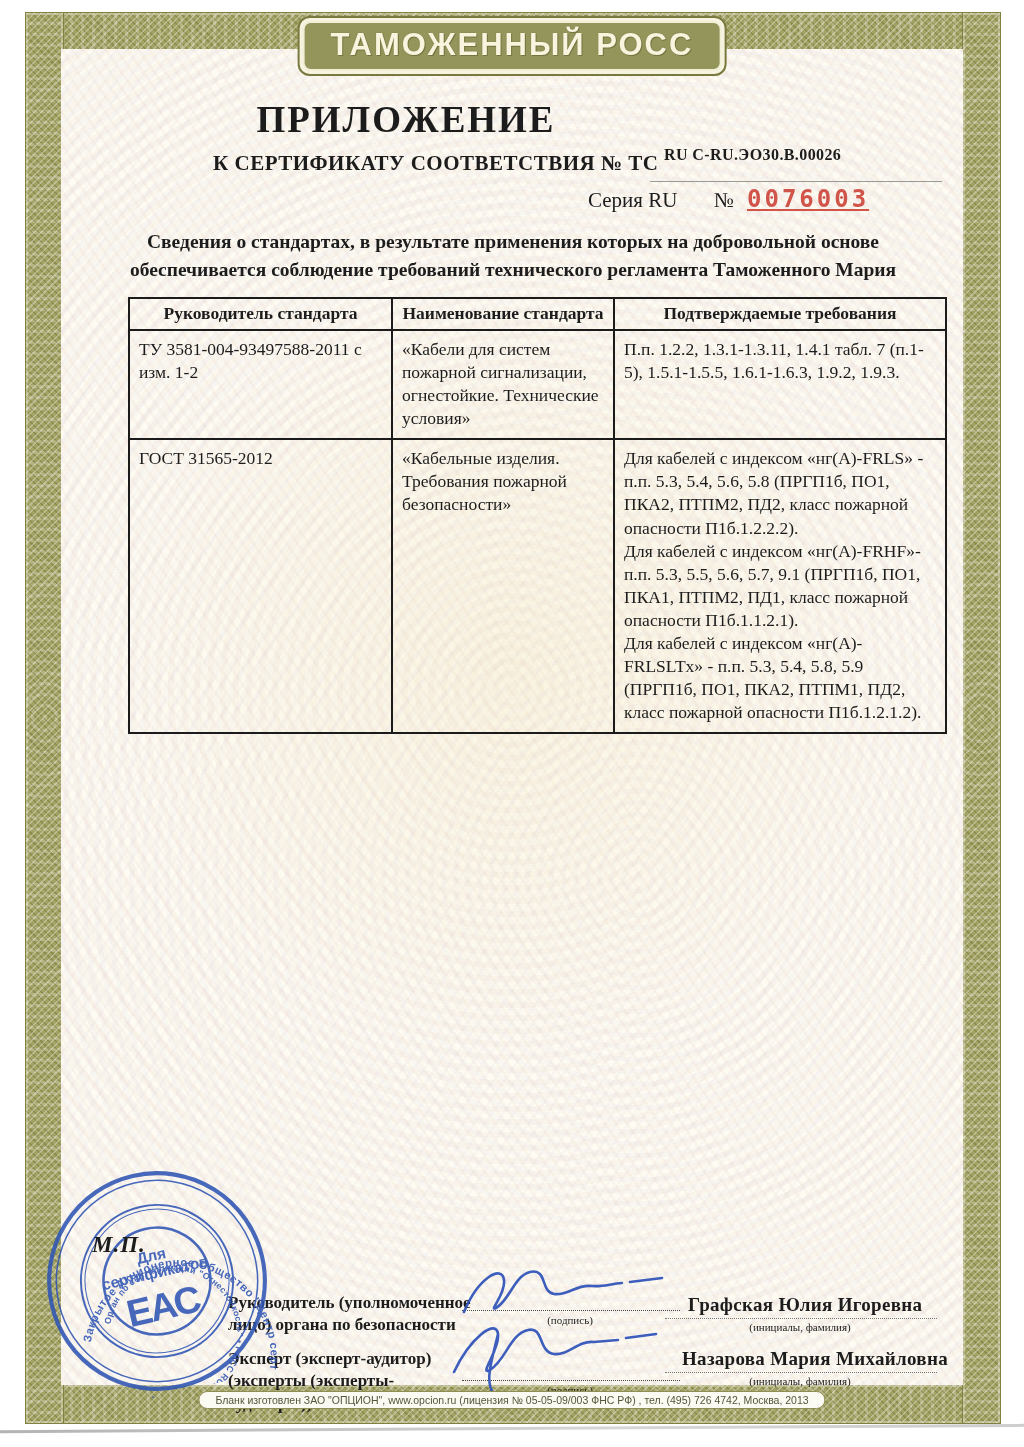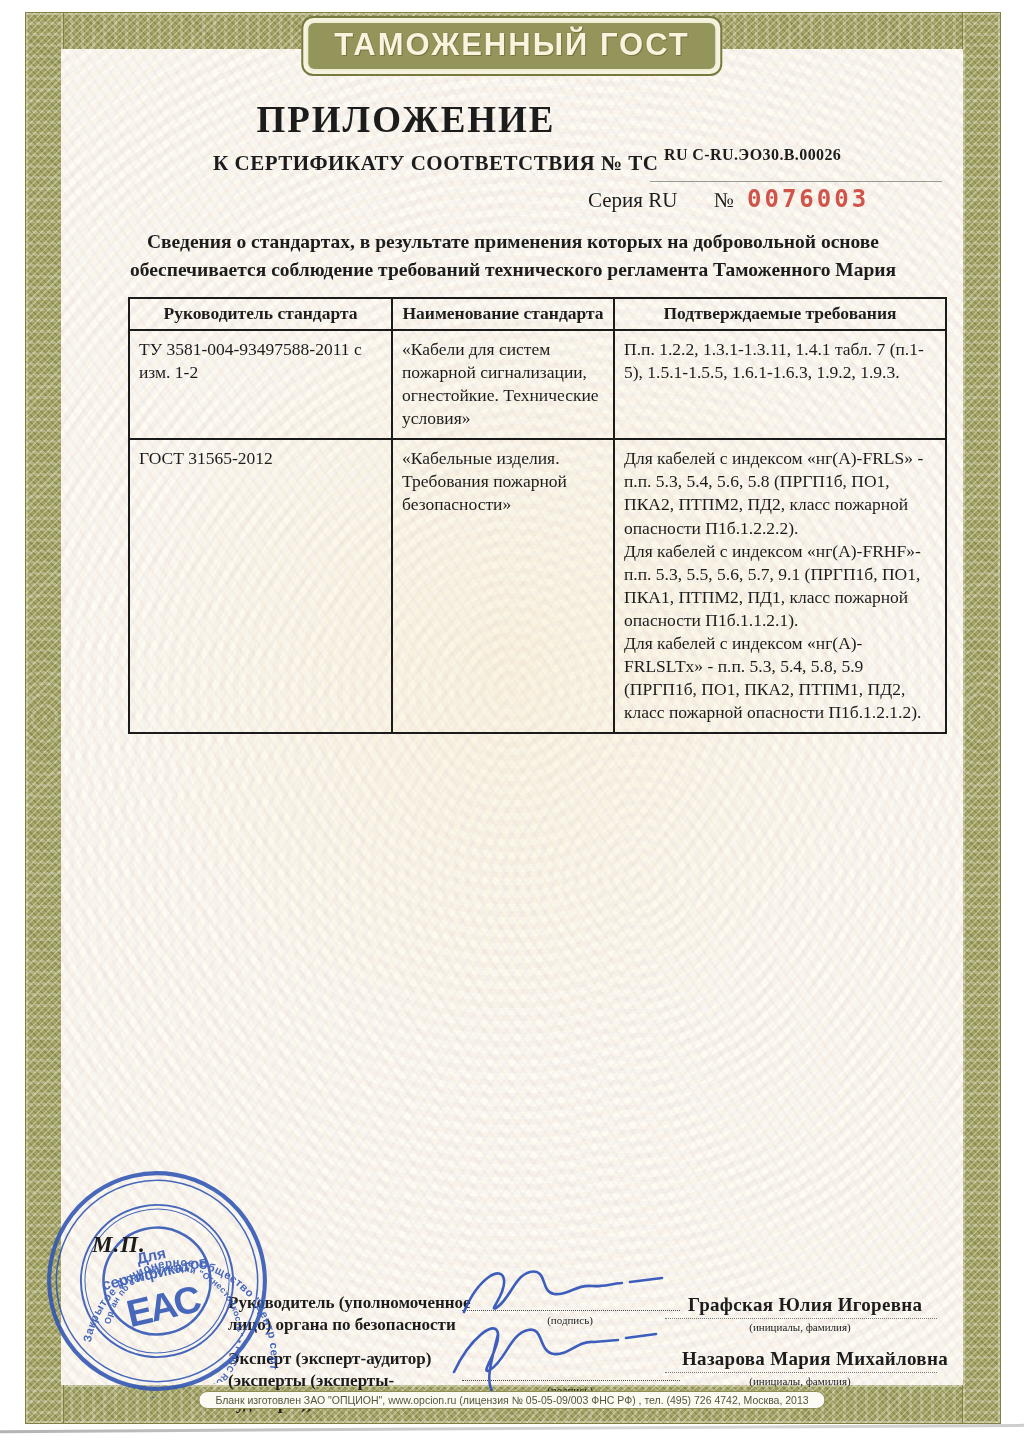--- a/index.html
+++ b/index.html
@@ -35,21 +35,21 @@
       white-space:nowrap;}
   
   .doc-title{position:absolute;left:0;top:98px;width:812px;text-align:center;
       font-size:37px;font-weight:bold;letter-spacing:2px;}
   .subtitle{position:absolute;left:213px;top:151px;font-size:21px;font-weight:bold;letter-spacing:.5px;}
   .cert-number{position:absolute;left:664px;top:146px;font-size:16px;font-weight:bold;letter-spacing:.4px;}
   .cert-underline{position:absolute;left:650px;top:181px;width:292px;border-bottom:1.5px solid #9a9a94;}
   .series-label{position:absolute;left:588px;top:188px;font-size:21px;}
   .num-sign{position:absolute;left:714px;top:188px;font-size:21px;}
   .serial{position:absolute;left:747px;top:185px;font-family:"DejaVu Sans Mono",monospace;
-      font-weight:bold;font-size:24px;letter-spacing:3px;color:#d0544a;}
+      font-weight:bold;font-size:24px;letter-spacing:3px;color:#d0544a;text-decoration:underline;}
   .intro{position:absolute;left:77px;top:228px;width:872px;text-align:center;
       font-size:19.5px;font-weight:bold;line-height:1.45;}
   
   table.standards{position:absolute;left:128px;top:297px;width:817px;border-collapse:collapse;
       table-layout:fixed;background:transparent;}
   table.standards th,table.standards td{border:2px solid #1b1b1b;vertical-align:top;
       font-size:17.5px;line-height:1.32;}
   table.standards th{font-weight:bold;text-align:center;padding:4px 6px;line-height:1.25;}
   table.standards td{padding:7px 10px 8px 9px;}
   td p{margin:0;}
@@ -80,21 +80,21 @@
 
 <div class="page">
 
   <div class="band band-top"></div>
   <div class="band band-bottom"></div>
   <div class="band band-left"></div>
   <div class="band band-right"></div>
   <div class="inner"></div>
 
   <div class="badge-wrap">
-    <div class="badge">ТАМОЖЕННЫЙ ГОСТ</div>
+    <div class="badge">ТАМОЖЕННЫЙ РОСС</div>
   </div>
 
   <div class="doc-title">ПРИЛОЖЕНИЕ</div>
   <div class="subtitle">К СЕРТИФИКАТУ СООТВЕТСТВИЯ  № ТС</div>
   <div class="cert-number">RU C-RU.ЭО30.В.00026</div>
   <div class="cert-underline"></div>
   <div class="series-label">Серия RU</div>
   <div class="num-sign">№</div>
   <div class="serial">0076003</div>
 

